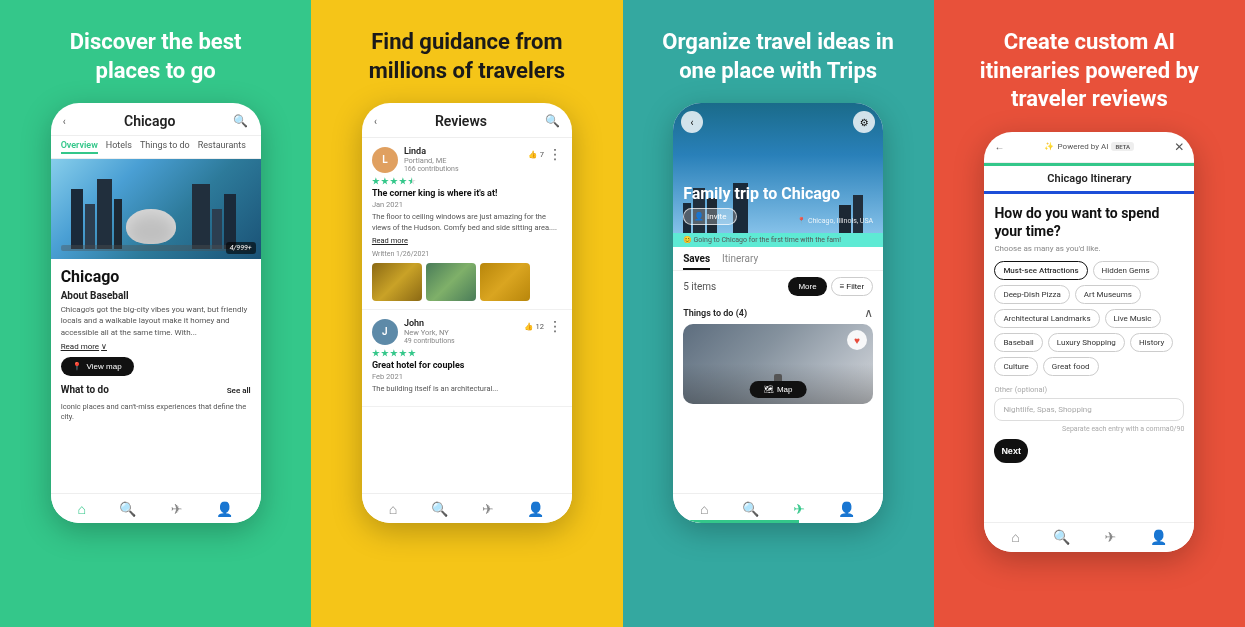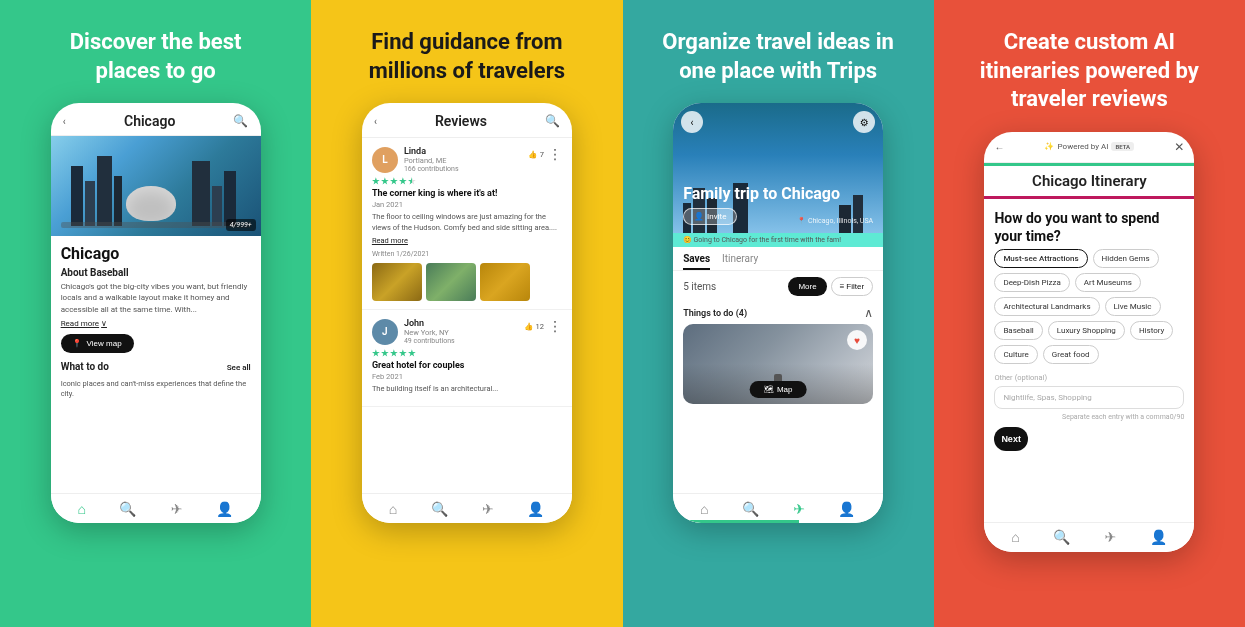--- a/index.html
+++ b/index.html
@@ -546,26 +546,26 @@
     .beta-badge {
       background: #eee;
       color: #555;
       font-size: 6px;
       padding: 1px 4px;
       border-radius: 3px;
       font-weight: 600;
     }
 
     .p4-title {
-      font-size: 15px;
+      font-size: 11px;
       font-weight: 600;
       color: #222;
       text-align: center;
       padding: 6px 10px;
-      border-bottom: 3px solid #be185d;
+      border-bottom: 3px solid #1d4ed8;
     }
 
     .p4-question {
       padding: 10px 10px 4px;
       font-size: 14px;
       font-weight: 700;
       color: #111;
       line-height: 1.3;
     }
 
@@ -687,20 +687,26 @@
   <div class="panel-title">Discover the best places to go</div>
 
   <div class="phone-frame">
 
     <div class="p1-header">
       <span class="chevron-icon">‹</span>
       <span class="p1-header-title">Chicago</span>
       <span class="search-icon-sm">🔍</span>
     </div>
 
+    <div class="p1-tabs">
+      <span class="p1-tab active">Overview</span>
+      <span class="p1-tab">Hotels</span>
+      <span class="p1-tab">Things to do</span>
+      <span class="p1-tab">Restaurants</span>
+    </div>
 
     <div class="p1-hero">
       <div class="p1-hero-scene">
 
         <div class="building" style="left:20px;width:12px;height:60px;background:#1a2a3a;bottom:10px;"></div>
         <div class="building" style="left:34px;width:10px;height:45px;background:#2c3e50;bottom:10px;"></div>
         <div class="building" style="left:46px;width:15px;height:70px;background:#212f3d;bottom:10px;"></div>
         <div class="building" style="left:63px;width:8px;height:50px;background:#1c2833;bottom:10px;"></div>
         <div class="building" style="right:25px;width:12px;height:55px;background:#1a2a3a;bottom:10px;"></div>
         <div class="building" style="right:39px;width:10px;height:40px;background:#2c3e50;bottom:10px;"></div>
@@ -911,20 +917,21 @@
         <span class="beta-badge">BETA</span>
       </div>
       <span style="font-size:12px;color:#555;cursor:pointer;">✕</span>
     </div>
 
     <div style="height:3px;background:#34C78A;width:100%;"></div>
 
     <div class="p4-title">Chicago Itinerary</div>
 
     <div class="p4-question">How do you want to spend your time?</div>
+    <div class="p4-subtitle">Choose as many as you'd like.</div>
 
     <div class="p4-tags">
       <span class="p4-tag selected">Must-see Attractions</span>
       <span class="p4-tag">Hidden Gems</span>
       <span class="p4-tag">Deep-Dish Pizza</span>
       <span class="p4-tag">Art Museums</span>
       <span class="p4-tag">Architectural Landmarks</span>
       <span class="p4-tag">Live Music</span>
       <span class="p4-tag">Baseball</span>
       <span class="p4-tag">Luxury Shopping</span>

